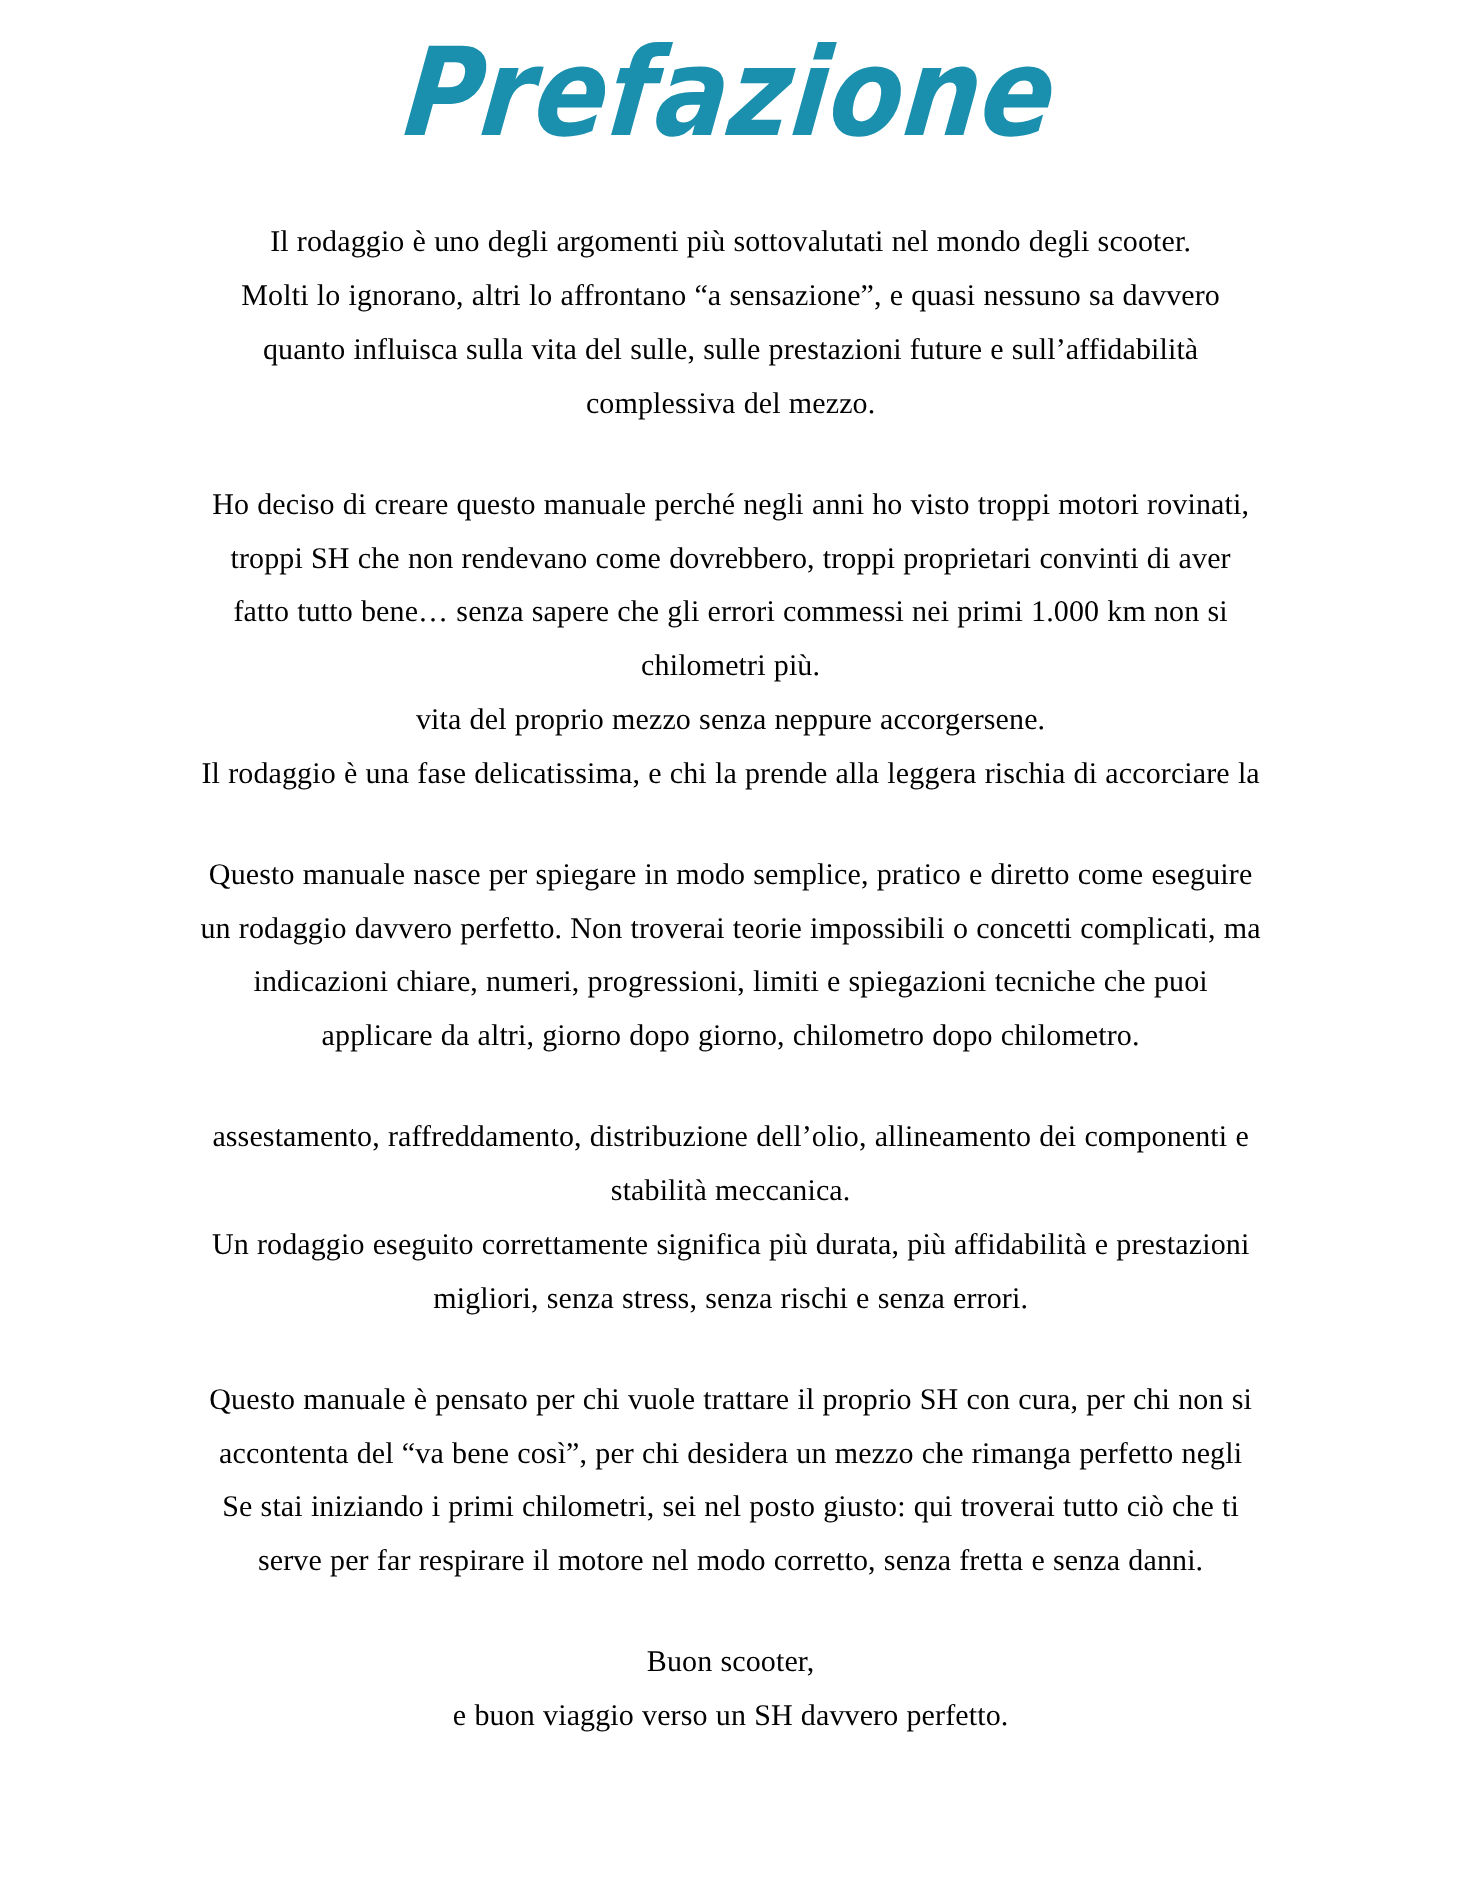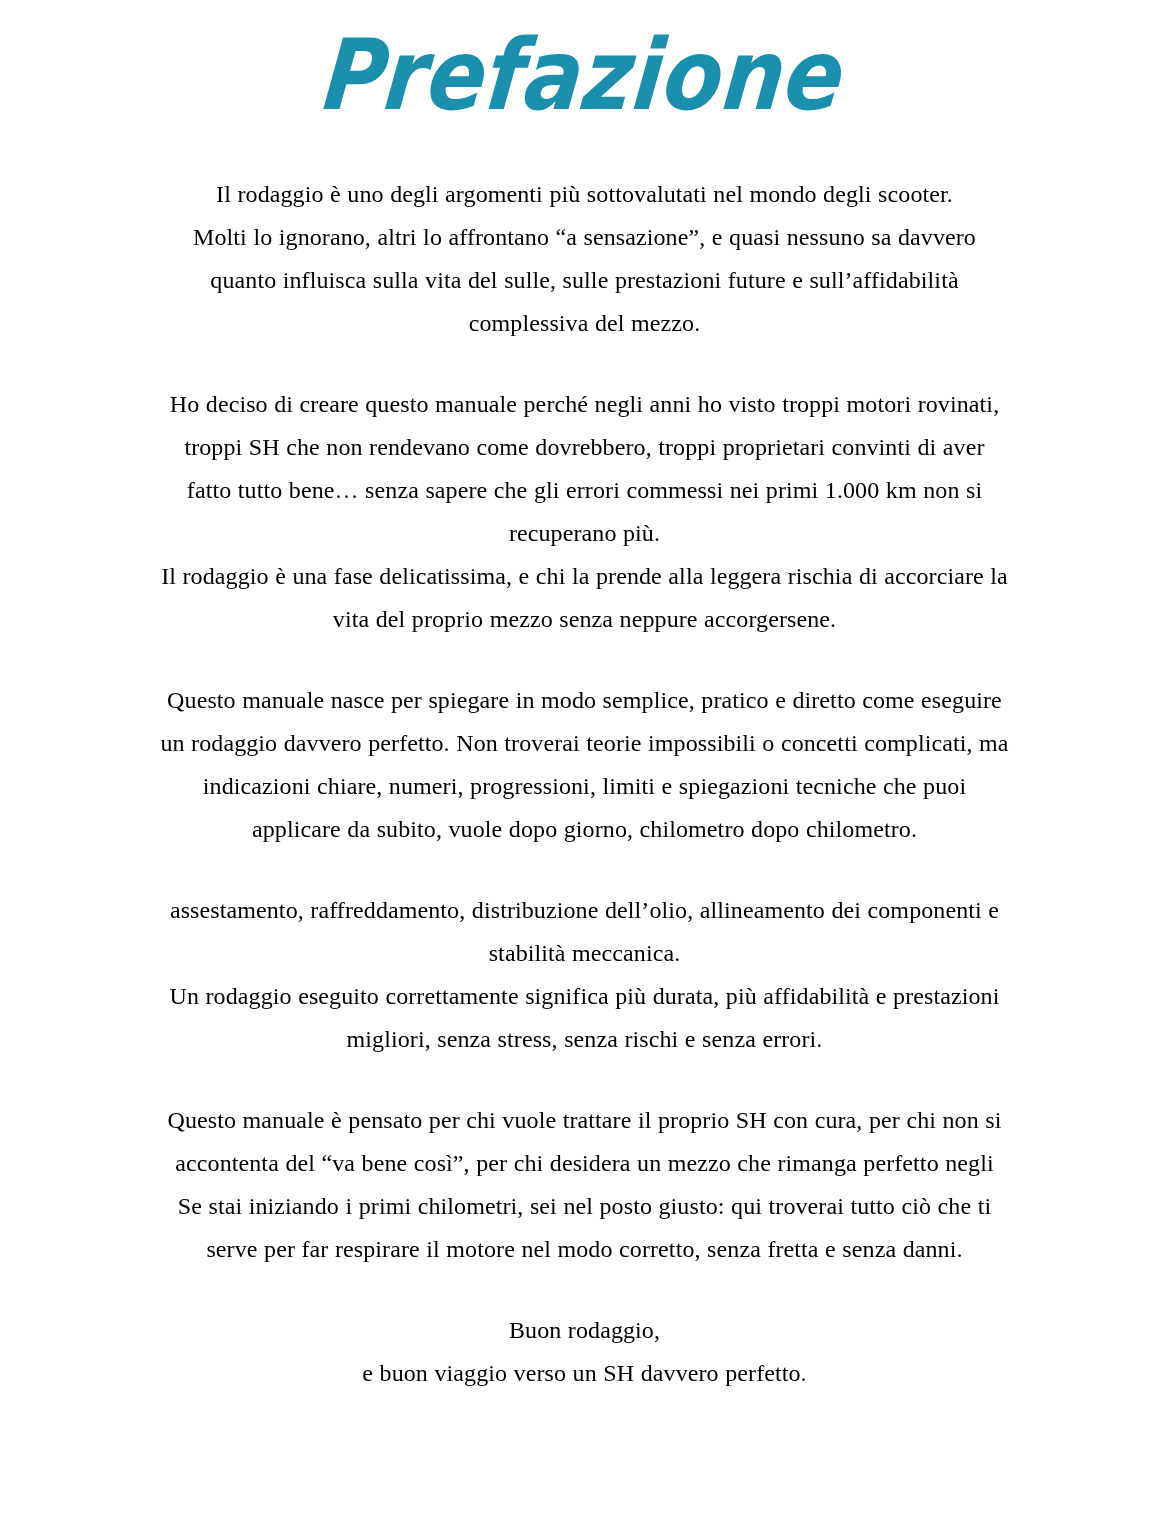--- a/index.html
+++ b/index.html
@@ -80,41 +80,41 @@
       <p class="para">
         <span class="ln">Il rodaggio è uno degli argomenti più sottovalutati nel mondo degli scooter.</span>
         <span class="ln">Molti lo ignorano, altri lo affrontano “a sensazione”, e quasi nessuno sa davvero</span>
         <span class="ln">quanto influisca sulla vita del sulle, sulle prestazioni future e sull’affidabilità</span>
         <span class="ln">complessiva del mezzo.</span>
       </p>
       <p class="para">
         <span class="ln">Ho deciso di creare questo manuale perché negli anni ho visto troppi motori rovinati,</span>
         <span class="ln">troppi SH che non rendevano come dovrebbero, troppi proprietari convinti di aver</span>
         <span class="ln">fatto tutto bene… senza sapere che gli errori commessi nei primi 1.000 km non si</span>
-        <span class="ln">recuperano più.</span>
+        <span class="ln">chilometri più.</span>
+        <span class="ln">vita del proprio mezzo senza neppure accorgersene.</span>
         <span class="ln">Il rodaggio è una fase delicatissima, e chi la prende alla leggera rischia di accorciare la</span>
-        <span class="ln">vita del proprio mezzo senza neppure accorgersene.</span>
       </p>
       <p class="para">
         <span class="ln">Questo manuale nasce per spiegare in modo semplice, pratico e diretto come eseguire</span>
         <span class="ln">un rodaggio davvero perfetto. Non troverai teorie impossibili o concetti complicati, ma</span>
         <span class="ln">indicazioni chiare, numeri, progressioni, limiti e spiegazioni tecniche che puoi</span>
-        <span class="ln">applicare da subito, vuole dopo giorno, chilometro dopo chilometro.</span>
+        <span class="ln">applicare da altri, giorno dopo giorno, chilometro dopo chilometro.</span>
       </p>
       <p class="para">
         <span class="ln">assestamento, raffreddamento, distribuzione dell’olio, allineamento dei componenti e</span>
         <span class="ln">stabilità meccanica.</span>
         <span class="ln">Un rodaggio eseguito correttamente significa più durata, più affidabilità e prestazioni</span>
         <span class="ln">migliori, senza stress, senza rischi e senza errori.</span>
       </p>
       <p class="para">
         <span class="ln">Questo manuale è pensato per chi vuole trattare il proprio SH con cura, per chi non si</span>
         <span class="ln">accontenta del “va bene così”, per chi desidera un mezzo che rimanga perfetto negli</span>
         <span class="ln">Se stai iniziando i primi chilometri, sei nel posto giusto: qui troverai tutto ciò che ti</span>
         <span class="ln">serve per far respirare il motore nel modo corretto, senza fretta e senza danni.</span>
       </p>
       <p class="para">
-        <span class="ln">Buon rodaggio,</span>
+        <span class="ln">Buon scooter,</span>
         <span class="ln">e buon viaggio verso un SH davvero perfetto.</span>
       </p>
     </div>
 
 </div>
 
 </body></html>

